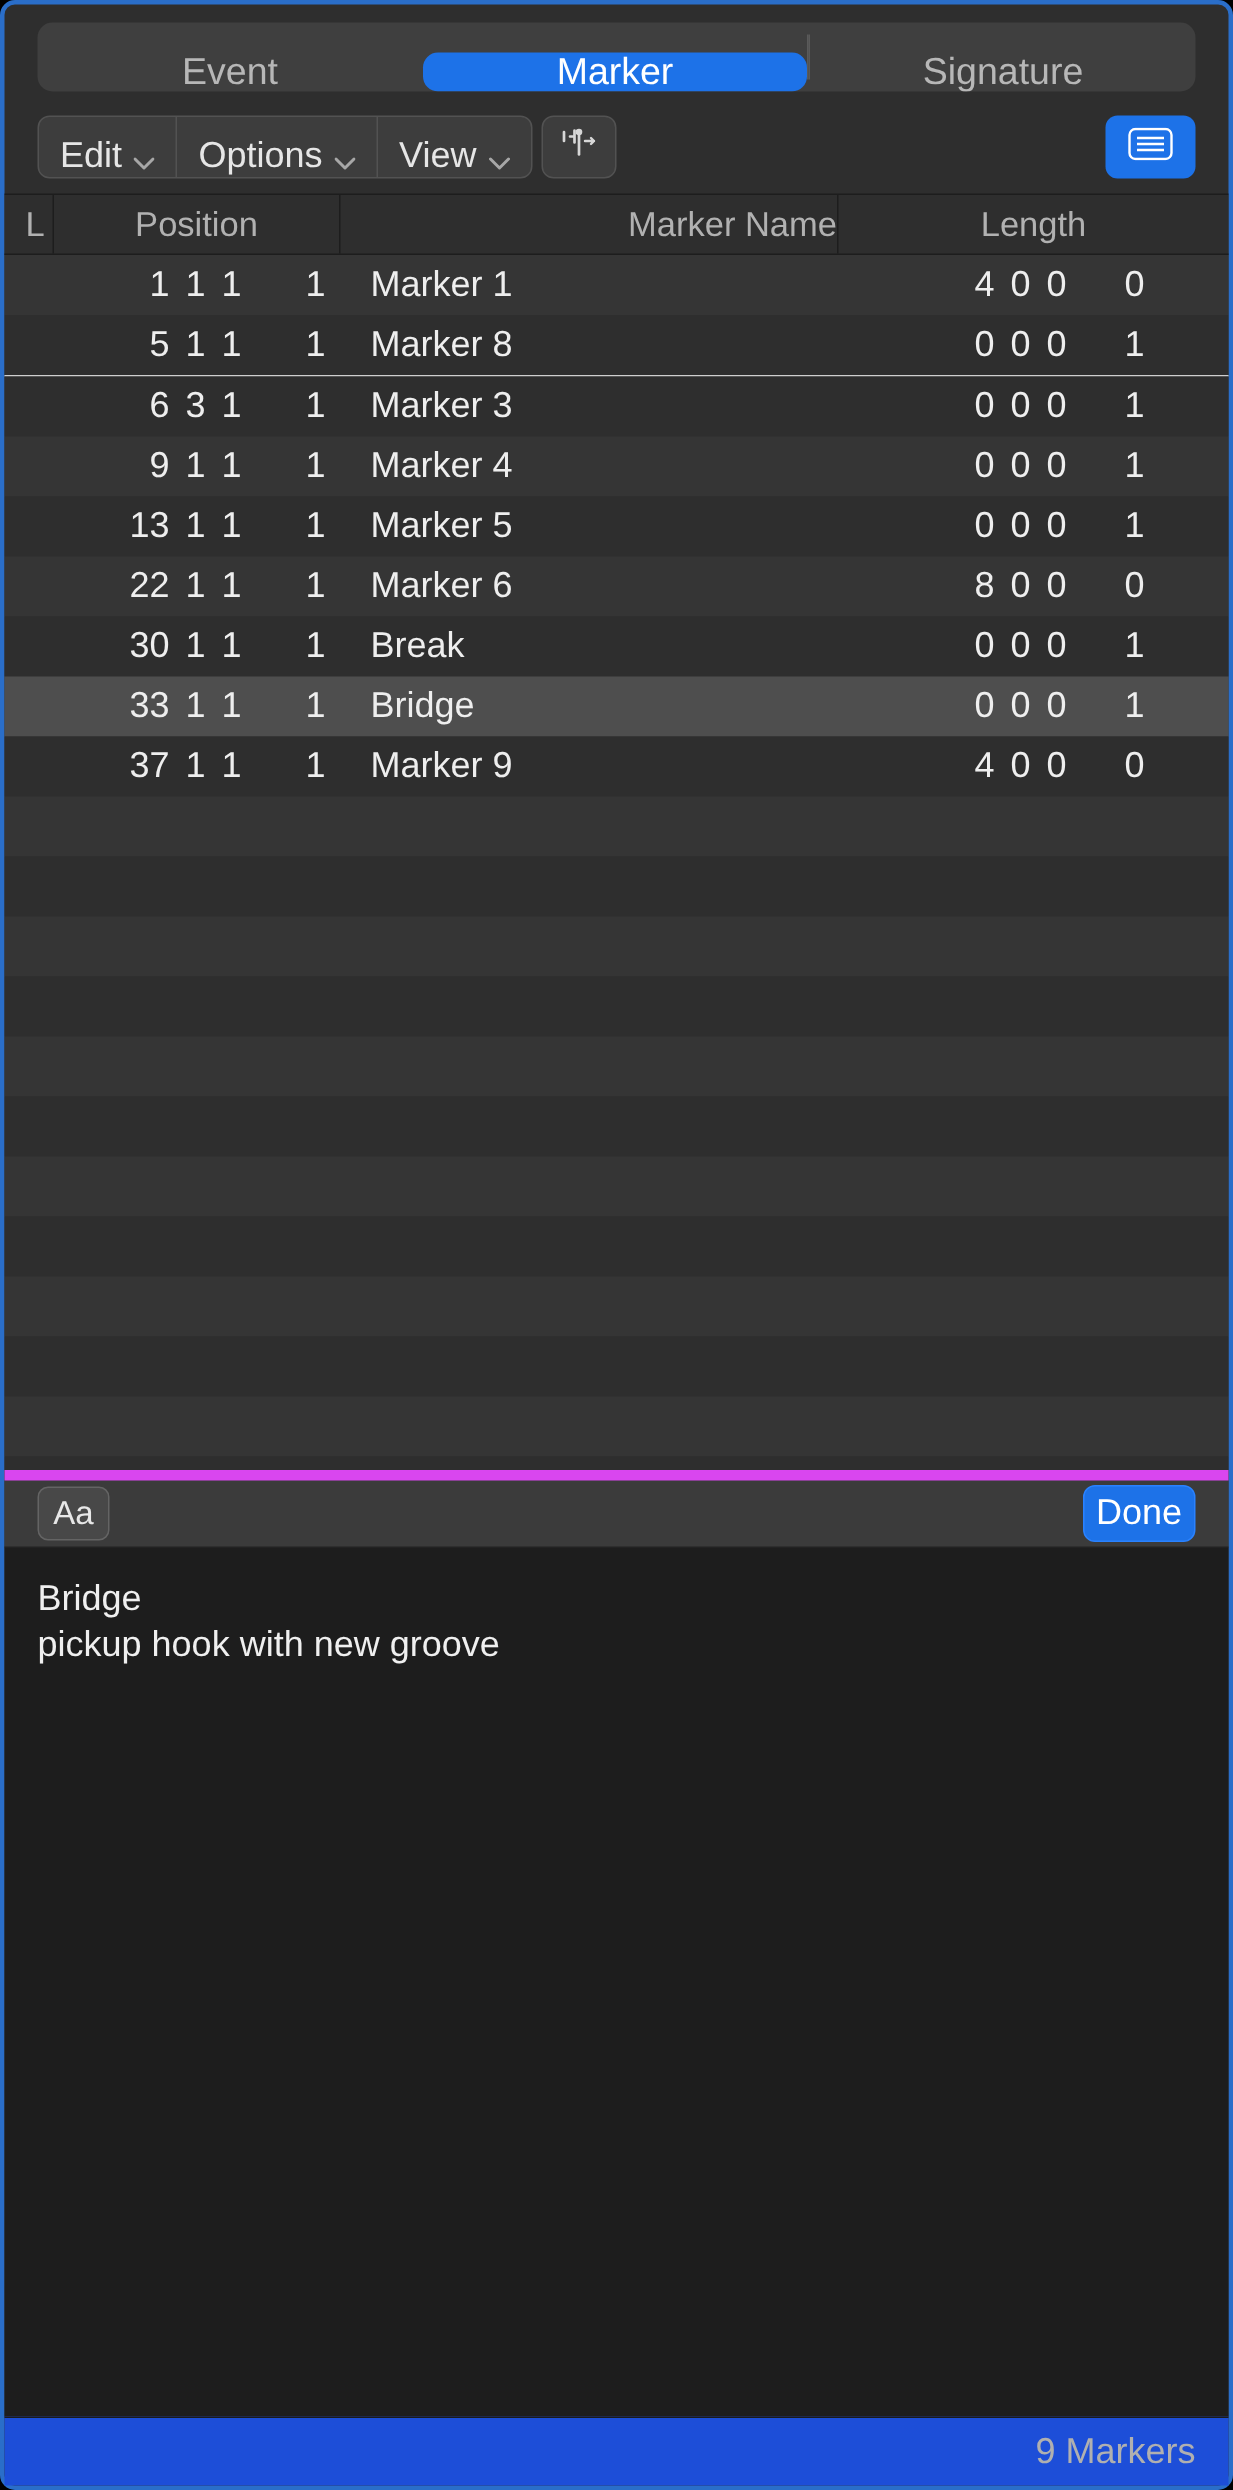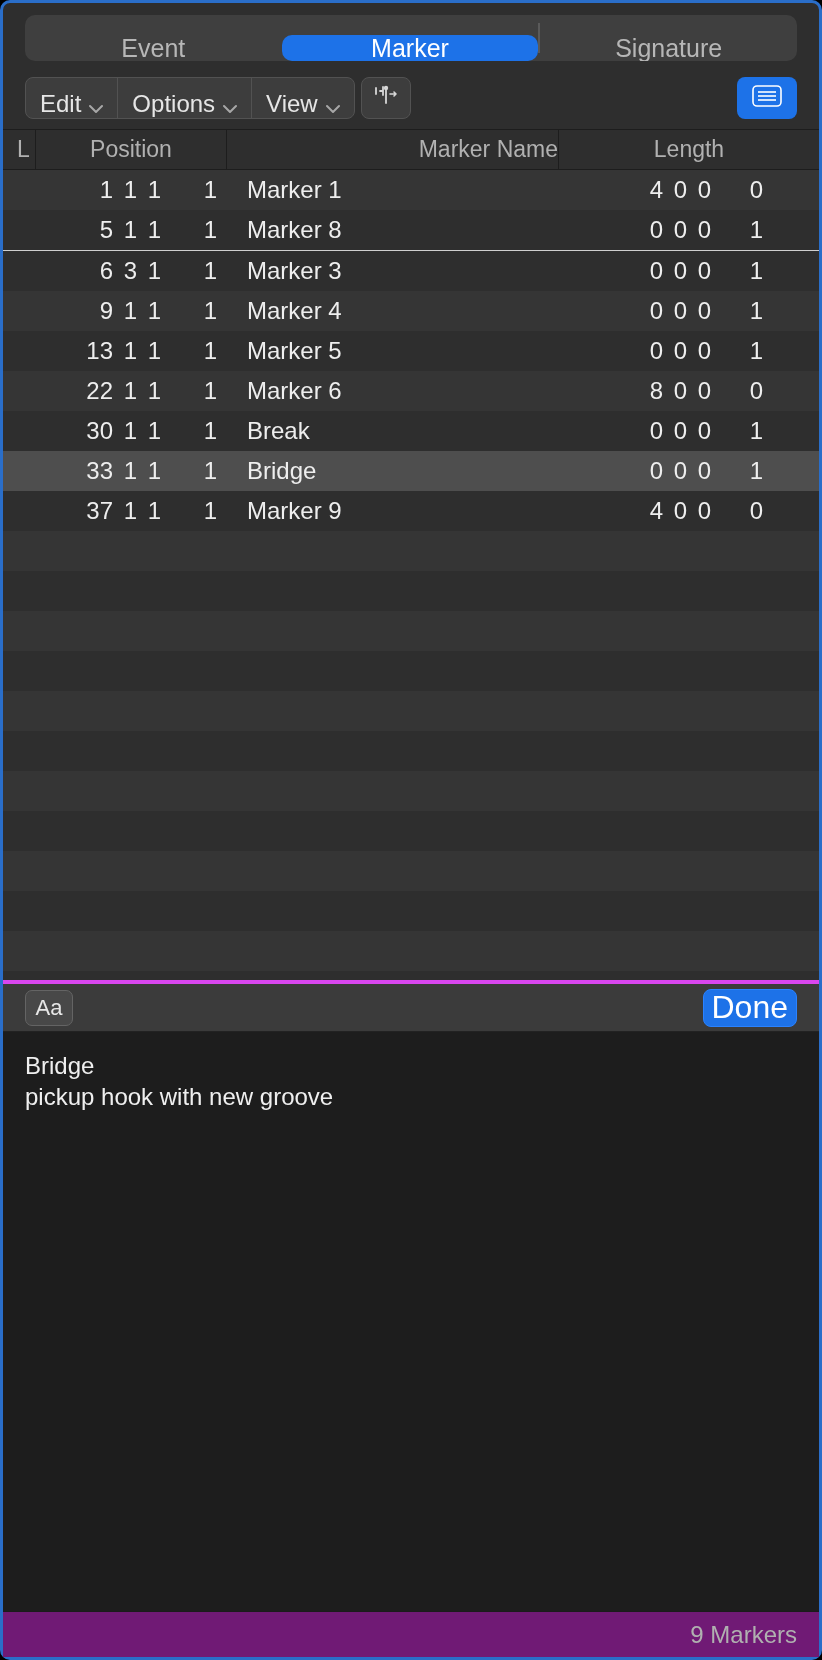--- a/index.html
+++ b/index.html
@@ -204,54 +204,54 @@
     .lcell .l3 { width: 24px; text-align:right;}
     .lcell .l4 { width: 52px; text-align:right;}
     .divider-white { height:1px; background:#cfcfcf; }
     
     .notesbar {
       display:flex;
       align-items:center;
       background:#3b3b3b;
       height: 52px;
       padding: 0 22px;
-      border-top:4px solid #d946ef;
+      border-top:7px solid #d946ef;
       border-bottom:1px solid #222;
       gap: 27px;
     }
     .aa-btn {
       width: 48px; height:36px;
       border:1px solid #646464;
       background:#484848;
       border-radius:7px;
       display:flex; align-items:center; justify-content:center;
       color:#e7e7e7; font-size:22px; cursor:pointer;
     }
     .done-btn {
       height:38px; padding: 0 8px;
       background:#1d72e8;
       border:1px solid #2a82ff;
       border-radius:8px;
-      color:#fff; font-size:32px;
+      color:#fff; font-size:24px;
       display:flex; align-items:center; cursor:pointer;
     }
     
     .notes {
       background:#1d1d1d;
       color:#efefef;
       font-size:24px;
       padding: 18px 22px;
       flex: 1;
       white-space: pre-line;
       line-height: 1.3;
     }
     
     .statusbar {
       height: 46px;
-      background:#701a75;
+      background:#1d4ed8;
       border-top:1px solid #1b1b1b;
       display:flex;
       align-items:center;
       justify-content:flex-end;
       padding: 0 22px;
       color:#b0b0b0;
       font-size:24px;
     }
   </style>
 </head>

